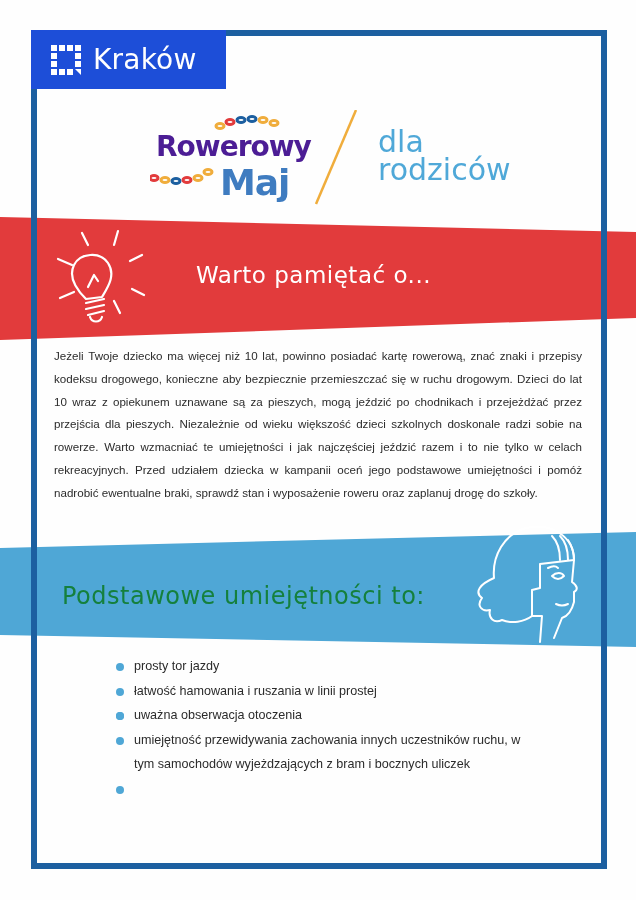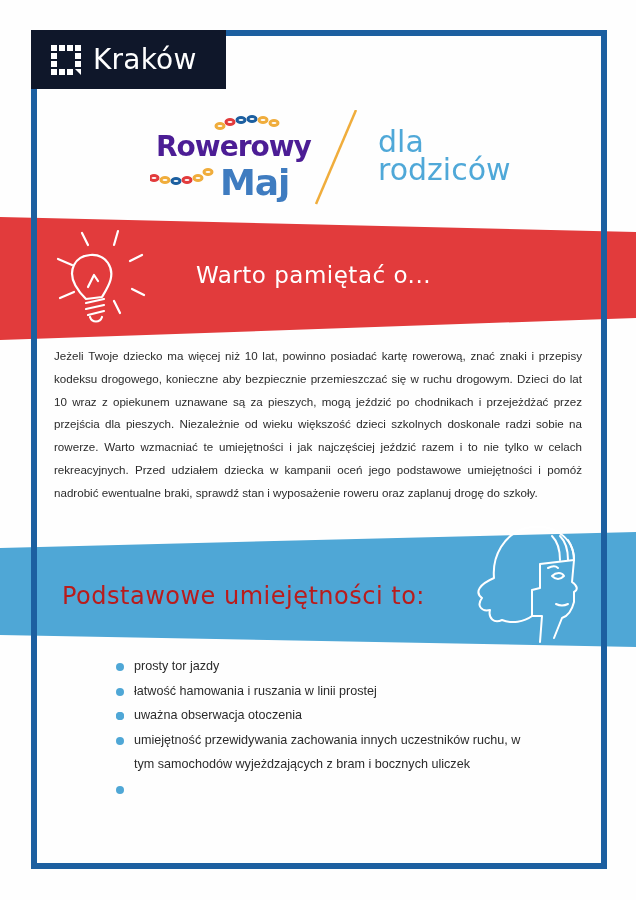--- a/index.html
+++ b/index.html
@@ -1,27 +1,27 @@
 <!DOCTYPE html>
 <html><head>
 <meta charset="utf-8">
 <style>
   html, body { margin:0; padding:0; }
   body { width:636px; height:900px; background:#fefefe; position:relative; overflow:hidden; font-family:"DejaVu Sans", sans-serif; }
   .frame { position:absolute; left:31px; top:30px; width:564px; height:827px; border:6px solid #1c5fa0; z-index:5; pointer-events:none; }
-  .logo-box { position:absolute; left:31px; top:30px; width:195px; height:59px; background:#0f172a; z-index:6; display:flex; align-items:center; }
+  .logo-box { position:absolute; left:31px; top:30px; width:195px; height:59px; background:#1d4ed8; z-index:6; display:flex; align-items:center; }
   .logo-box svg { margin-left:20px; }
   .logo-text { color:#fff; font-family:"DejaVu Sans", sans-serif; font-size:28px; margin-left:12px; letter-spacing:0.2px; }
   .rm-logo { position:absolute; left:150px; top:112px; width:150px; height:90px; }
   .slash { position:absolute; left:300px; top:110px; }
   .dla { position:absolute; left:378px; top:128px; color:#4fa8d8; font-family:"DejaVu Sans", sans-serif; font-size:30px; line-height:28px; }
   .band { position:absolute; left:0; width:636px; z-index:1; }
   .band svg { display:block; }
   .red-title { position:absolute; left:196px; top:262px; color:#fff; font-size:23px; z-index:3; letter-spacing:0.5px; }
-  .blue-title { position:absolute; left:62px; top:582px; color:#b91c1c; font-size:24px; z-index:3; letter-spacing:0.5px; }
+  .blue-title { position:absolute; left:62px; top:582px; color:#15803d; font-size:24px; z-index:3; letter-spacing:0.5px; }
   .bulb { position:absolute; left:50px; top:225px; z-index:3; }
   .face { position:absolute; left:470px; top:520px; z-index:3; }
   .para { position:absolute; left:54px; top:345px; width:528px; font-family:"Liberation Sans", sans-serif; font-size:11.6px; line-height:22.8px; color:#2b2b2b; text-align:justify; text-align-last:left; z-index:3; }
   .list { position:absolute; left:116px; top:654px; width:460px; margin:0; padding:0; list-style:none; font-family:"Liberation Sans", sans-serif; font-size:12.6px; color:#2b2b2b; z-index:3; }
   .list li { position:relative; padding-left:18px; line-height:24.5px; }
   .list li .dot { position:absolute; left:0; top:9px; width:8px; height:8px; border-radius:50%; background:#4fa7d6; }
 </style>
 </head>
 <body>
 

